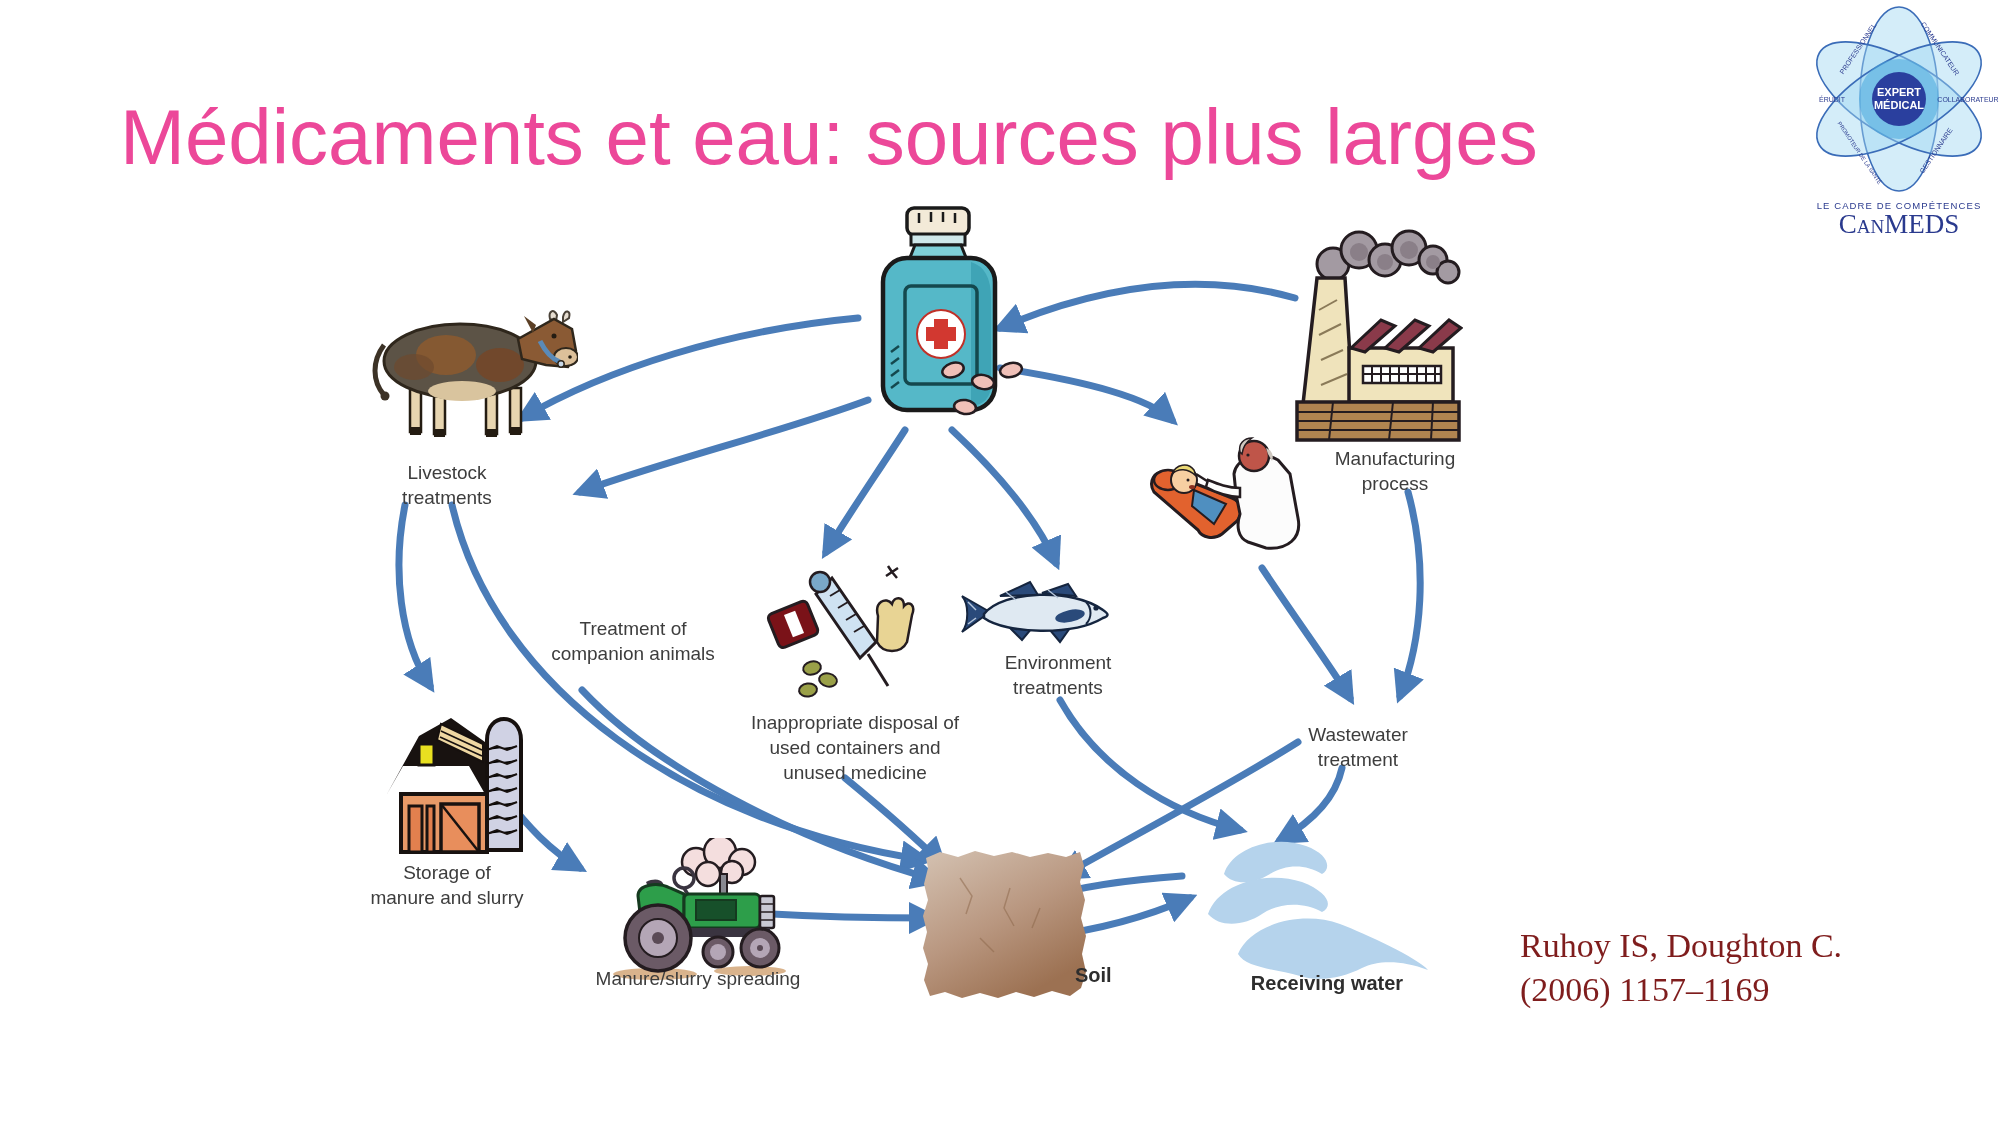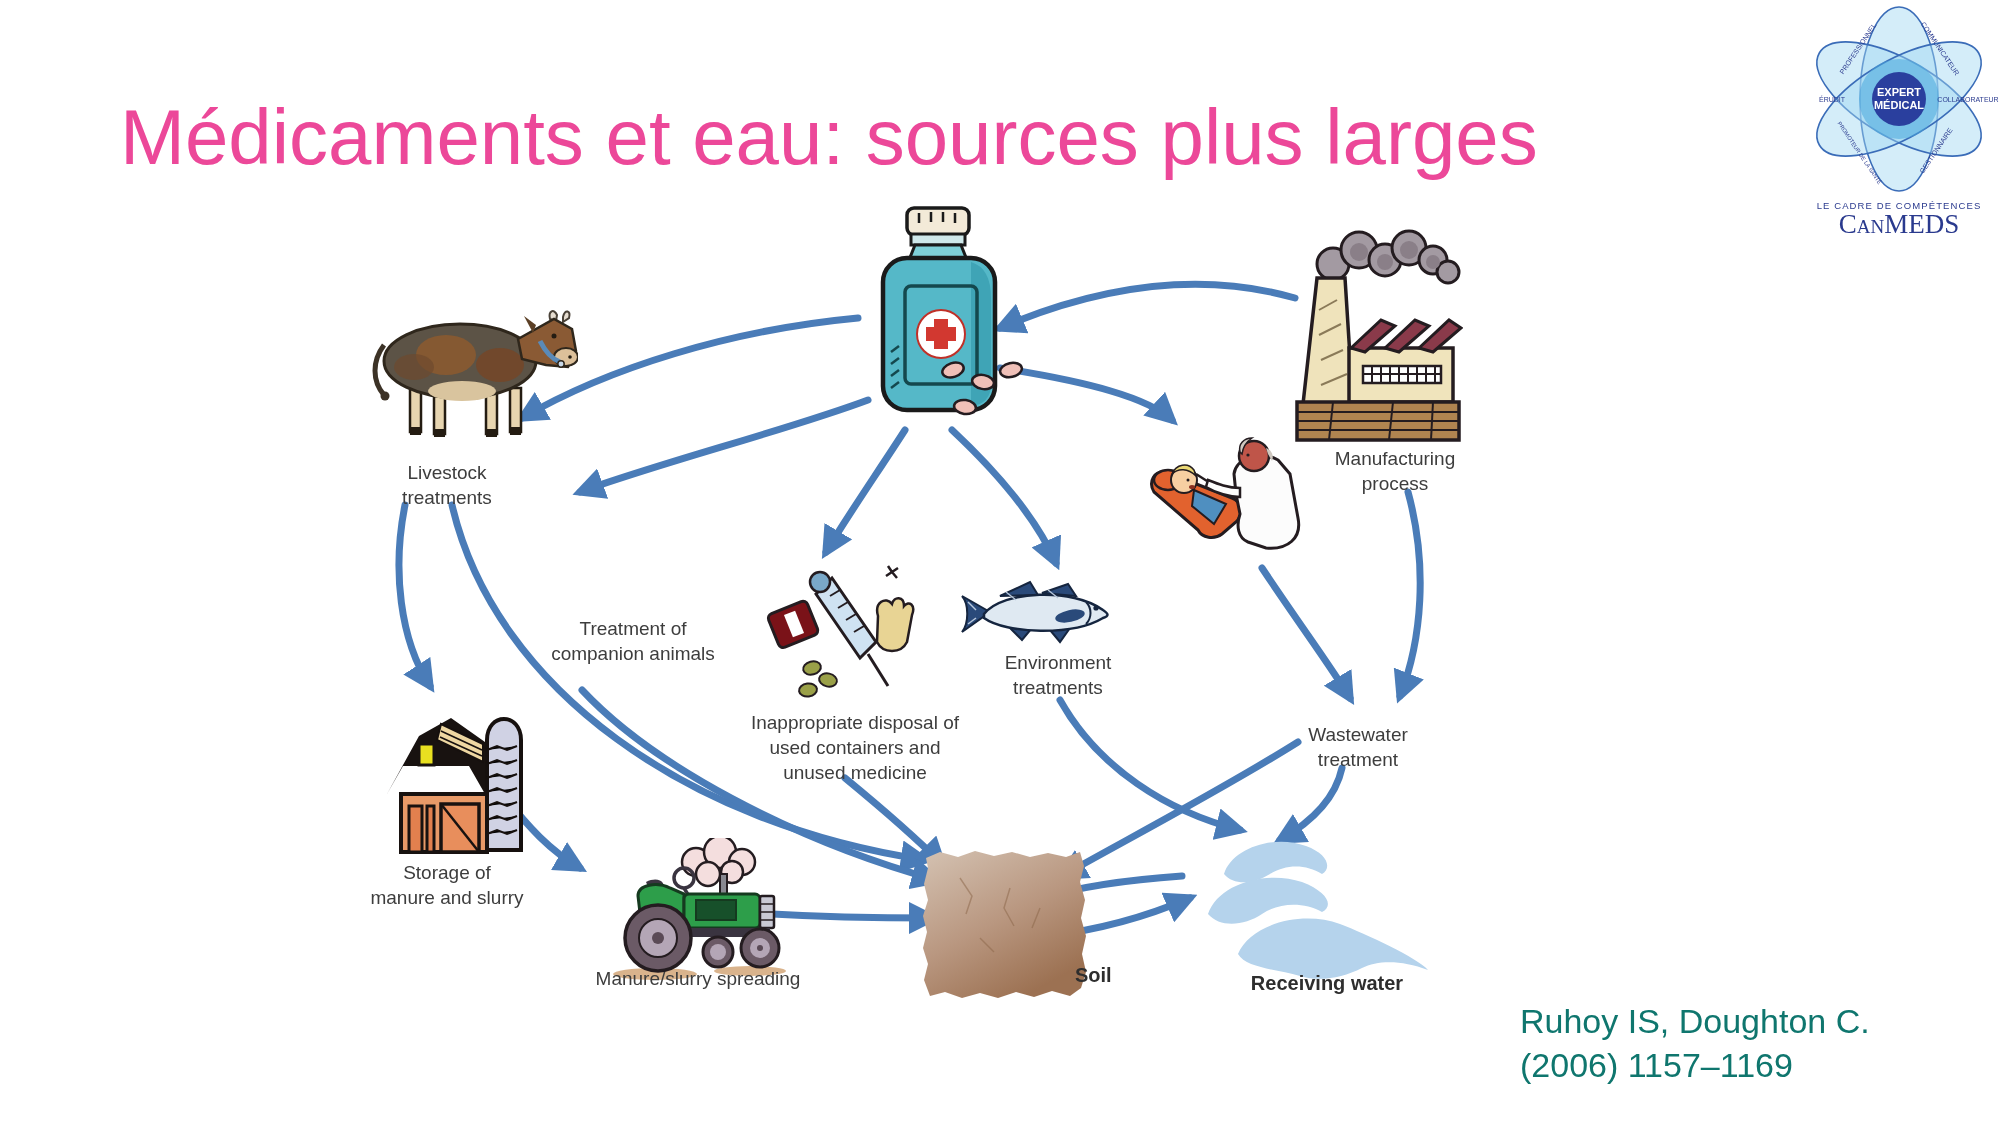--- a/index.html
+++ b/index.html
@@ -6,22 +6,22 @@
   .slide{
     position:relative;width:2000px;height:1125px;background:#ffffff;
     font-family:"Liberation Sans",sans-serif;overflow:hidden;
   }
   .title{
     position:absolute;left:120px;top:92px;width:1560px;
     font-size:78px;font-weight:400;letter-spacing:0px;color:#ec4899;
     font-stretch:condensed;white-space:nowrap;
   }
   .citation{
-    position:absolute;left:1520px;top:1000px;width:470px;
-    font-size:34px;line-height:1.28;color:#0f766e;
+    position:absolute;left:1520px;top:924px;width:470px;
+    font-size:34px;line-height:1.28;color:#7f1d1d;font-family:Liberation Serif, serif;
   }
   .label{
     position:absolute;text-align:center;font-size:19px;line-height:1.32;
     color:#3d3d3d;white-space:pre-line;
   }
   .label.bold{font-weight:bold;color:#2e2e2e;font-size:20px;}
   .label.leftalign{text-align:left;}
   svg{display:block;}
   .clip{position:absolute;}
   .arrows{position:absolute;left:0;top:0;z-index:1;}

